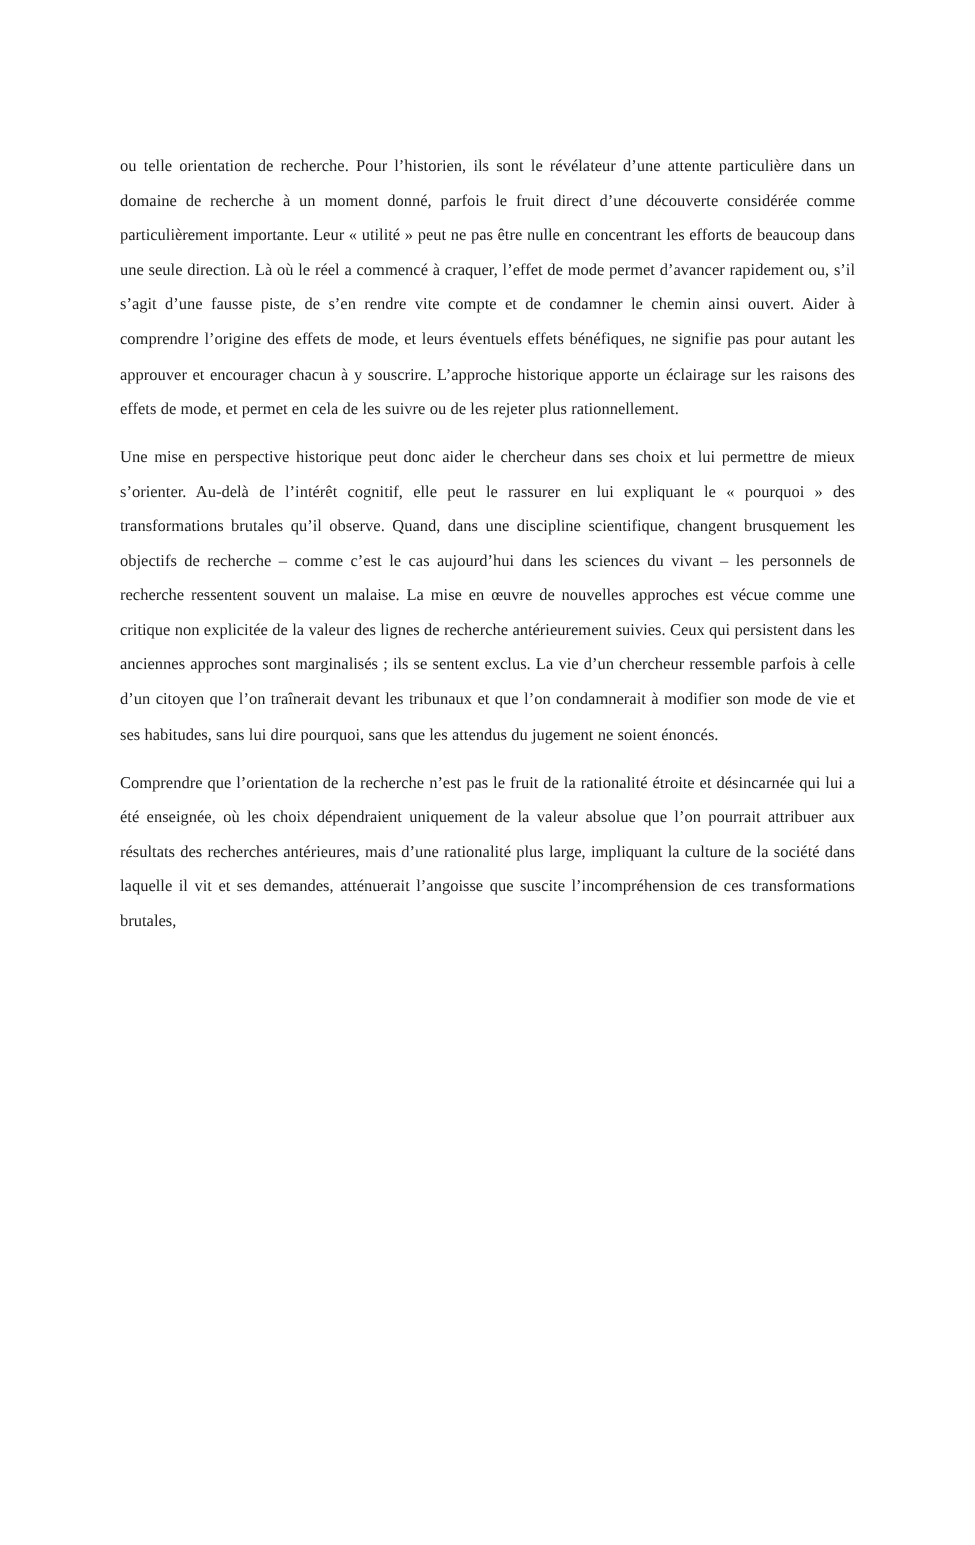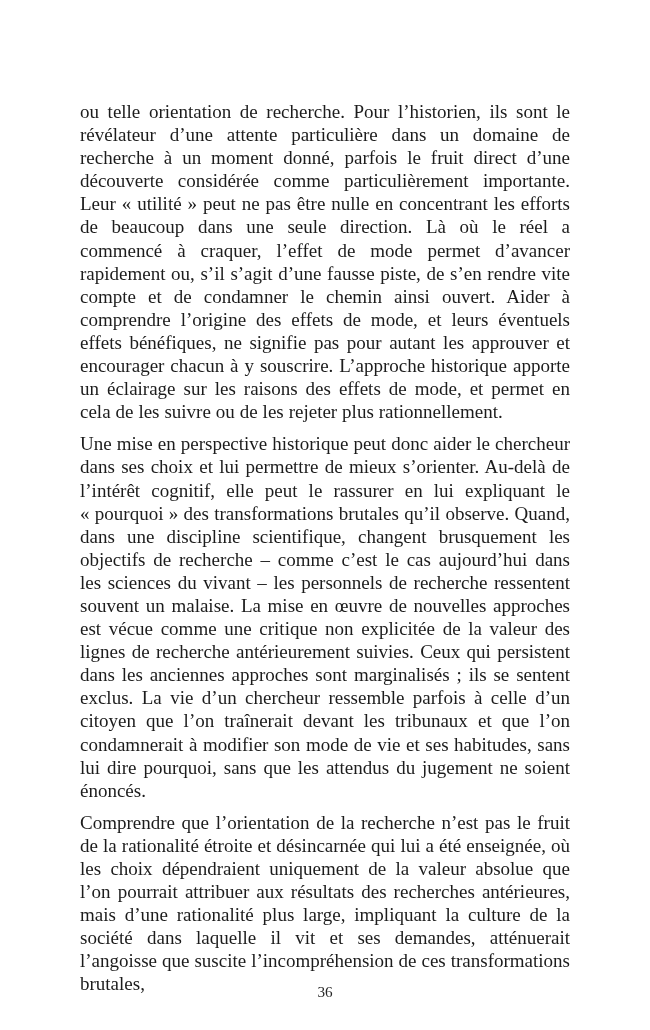--- a/index.html
+++ b/index.html
@@ -24,21 +24,21 @@
     background: #ffffff;
   }
   .text-block {
     position: absolute;
     left: 80px;
     top: 100px;
     width: 490px;
   }
   .para {
     margin: 0 0 9px 0;
-    font-size: 19px;
+    font-size: 11px;
     line-height: 23.1px;
     text-align: justify;
     text-justify: inter-word;
     -webkit-hyphens: none;
     hyphens: none;
     word-spacing: 0.01em;
     color: #1c1c1c;
   }
   .para:last-child {
     margin-bottom: 16px;
@@ -59,15 +59,14 @@
 <body>
 
 <div class="page">
 
   <div class="text-block">
     <p class="para">ou telle orientation de recherche. Pour l’historien, ils sont le révélateur d’une attente particulière dans un domaine de recherche à un moment donné, parfois le fruit direct d’une découverte considérée comme particulièrement importante. Leur «&nbsp;utilité&nbsp;» peut ne pas être nulle en concentrant les efforts de beaucoup dans une seule direction. Là où le réel a commencé à craquer, l’effet de mode permet d’avancer rapidement ou, s’il s’agit d’une fausse piste, de s’en rendre vite compte et de condamner le chemin ainsi ouvert. Aider à comprendre l’origine des effets de mode, et leurs éventuels effets bénéfiques, ne signifie pas pour autant les approuver et encourager chacun à y souscrire. L’approche historique apporte un éclairage sur les raisons des effets de mode, et permet en cela de les suivre ou de les rejeter plus rationnellement.</p>
     <p class="para">Une mise en perspective historique peut donc aider le chercheur dans ses choix et lui permettre de mieux s’orienter. Au-delà de l’intérêt cognitif, elle peut le rassurer en lui expliquant le «&nbsp;pourquoi&nbsp;» des transformations brutales qu’il observe. Quand, dans une discipline scientifique, changent brusquement les objectifs de recherche – comme c’est le cas aujourd’hui dans les sciences du vivant – les personnels de recherche ressentent souvent un malaise. La mise en œuvre de nouvelles approches est vécue comme une critique non explicitée de la valeur des lignes de recherche antérieurement suivies. Ceux qui persistent dans les anciennes approches sont marginalisés&nbsp;; ils se sentent exclus. La vie d’un chercheur ressemble parfois à celle d’un citoyen que l’on traînerait devant les tribunaux et que l’on condamnerait à modifier son mode de vie et ses habitudes, sans lui dire pourquoi, sans que les attendus du jugement ne soient énoncés.</p>
     <p class="para">Comprendre que l’orientation de la recherche n’est pas le fruit de la rationalité étroite et désincarnée qui lui a été enseignée, où les choix dépendraient uniquement de la valeur absolue que l’on pourrait attribuer aux résultats des recherches antérieures, mais d’une rationalité plus large, impliquant la culture de la société dans laquelle il vit et ses demandes, atténuerait l’angoisse que suscite l’incompréhension de ces transformations brutales,</p>
   </div>
 
-  <div class="folio">36</div>
 
 </div>
 
 </body></html>

